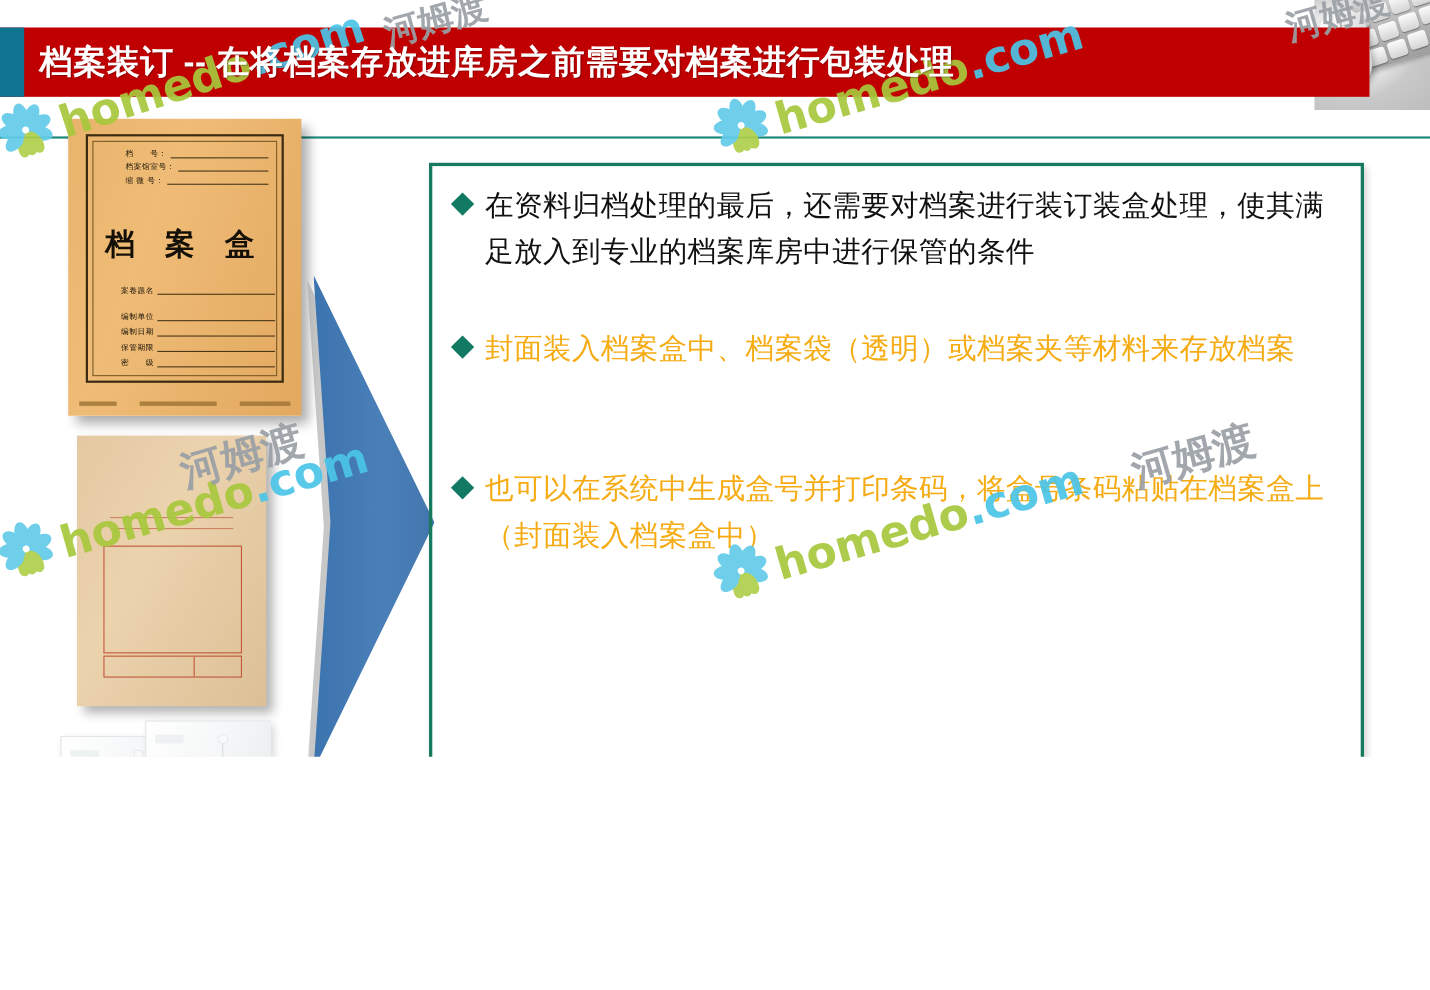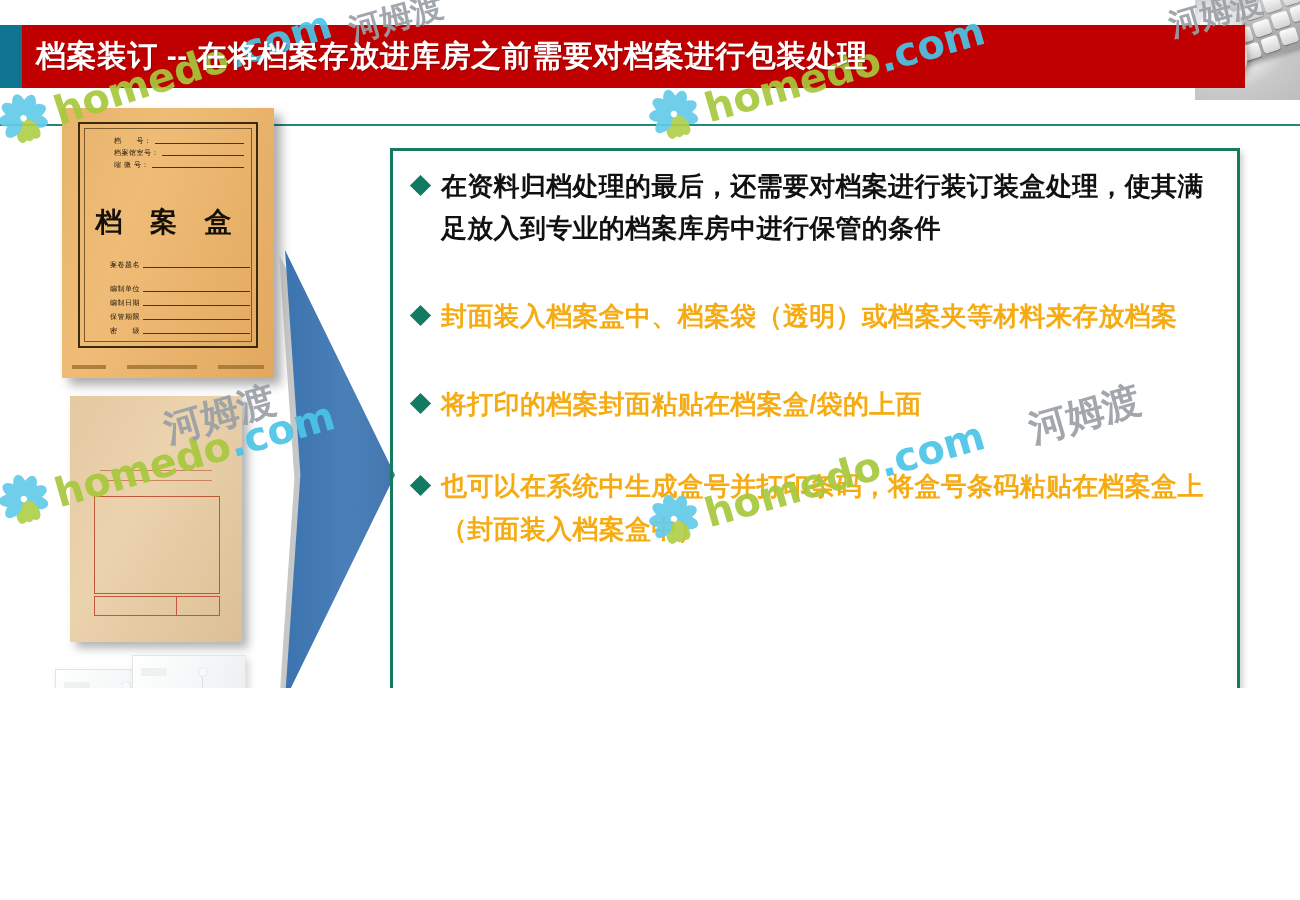--- a/index.html
+++ b/index.html
@@ -159,21 +159,21 @@
   
   .content-box{
     position:absolute;left:390px;top:148px;width:850px;height:680px;
     border:3px solid #177A5E;background:rgba(255,255,255,0);
     box-shadow:3px 4px 6px rgba(0,0,0,.18);
     box-sizing:border-box;
   }
   .bullets{position:absolute;left:0;top:0;width:100%;height:100%;padding:14px 16px 0 14px;box-sizing:border-box;}
   .bullet{
     display:flex;align-items:flex-start;
-    font-size:26px;font-weight:bold;line-height:1.62;
+    font-size:26px;font-weight:normal;line-height:1.62;
     letter-spacing:.3px;
   }
   .bullet .dia{
     flex:0 0 auto;width:15px;height:15px;background:#127A62;
     transform:rotate(45deg);margin:13px 13px 0 6px;
   }
   .bullet .txt{flex:1;}
   .b-dark .txt{color:#111111;}
   .b-gold .txt{color:#F5AB11;}
   .gap-a{height:46px;}
@@ -308,24 +308,20 @@
         <span class="txt">在资料归档处理的最后，还需要对档案进行装订装盒处理，使其满足放入到专业的档案库房中进行保管的条件</span>
       </div>
       <div class="gap-a"></div>
 
       <div class="bullet b-gold">
         <span class="dia"></span>
         <span class="txt">封面装入档案盒中、档案袋（透明）或档案夹等材料来存放档案</span>
       </div>
       <div class="gap-b"></div>
 
-      <div class="bullet b-gold">
-        <span class="dia"></span>
-        <span class="txt">将打印的档案封面粘贴在档案盒/袋的上面</span>
-      </div>
       <div class="gap-c"></div>
 
       <div class="bullet b-gold">
         <span class="dia"></span>
         <span class="txt">也可以在系统中生成盒号并打印条码，将盒号条码粘贴在档案盒上（封面装入档案盒中）</span>
       </div>
       <div class="gap-d"></div>
 
 
     </div>

